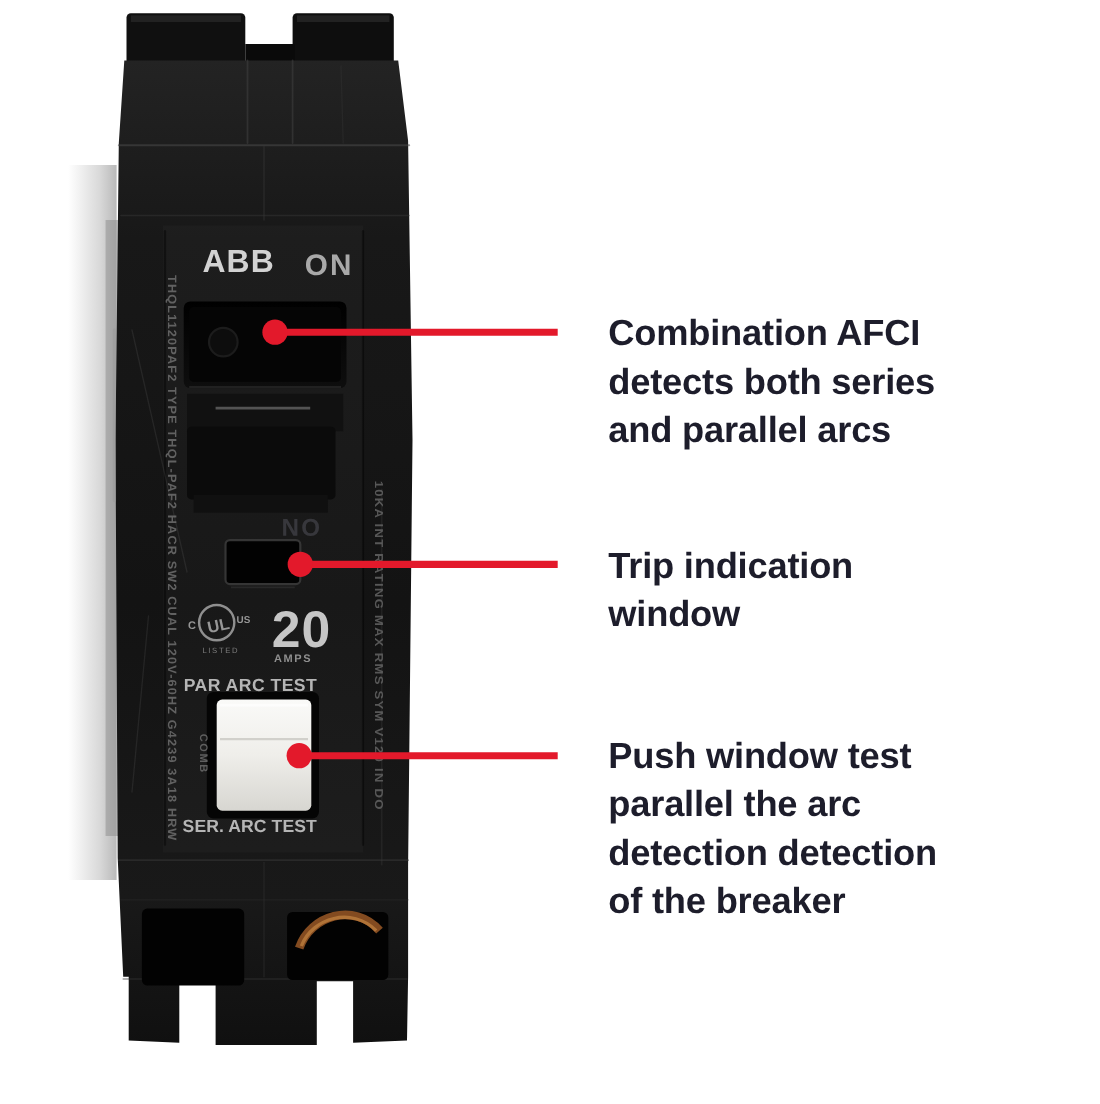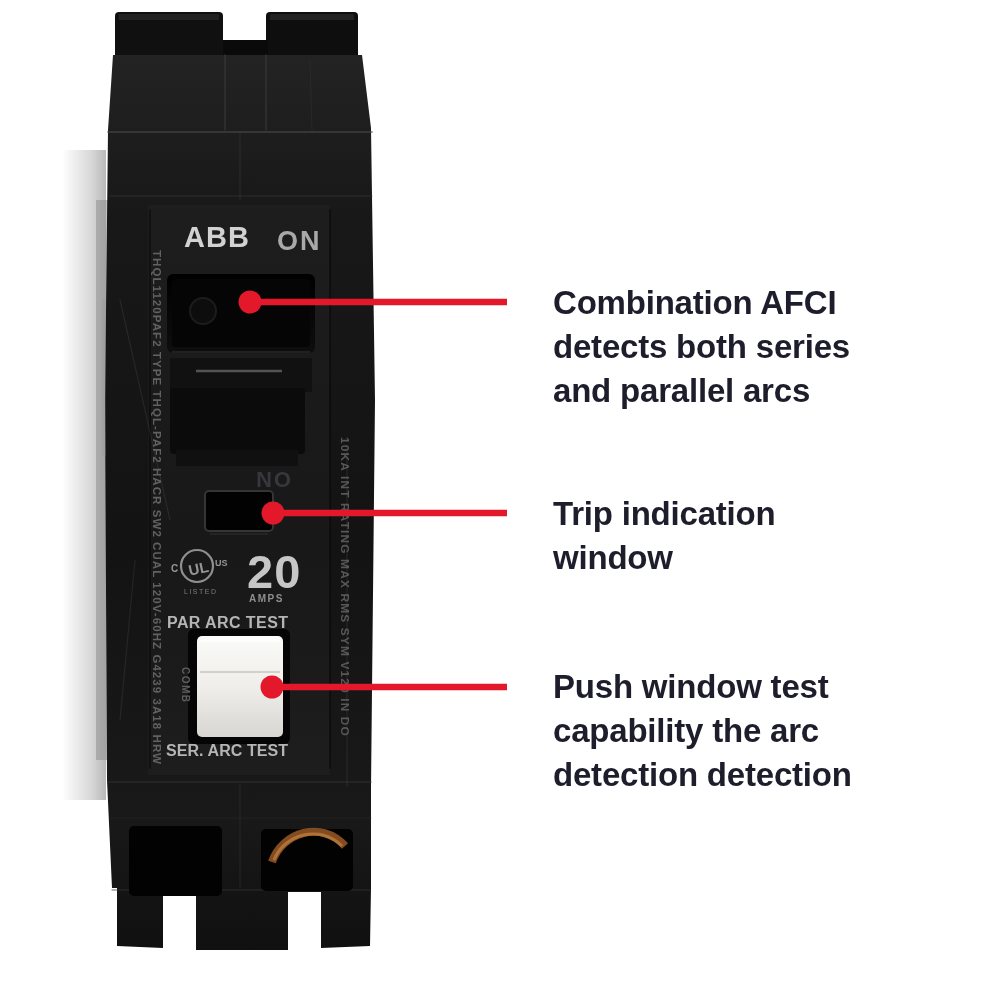--- a/index.html
+++ b/index.html
@@ -156,17 +156,18 @@
 </div>
 
 <div class="callout" style="top:281px">
   <div>Combination AFCI</div>
   <div>detects both series</div>
   <div>and parallel arcs</div>
 </div>
 
 <div class="callout" style="top:665px">
   <div>Push window test</div>
-  <div>capability the arc</div>
+  <div>parallel the arc</div>
   <div>detection detection</div>
+  <div>of the breaker</div>
 </div>
 
 </div>
 
 </body></html>

